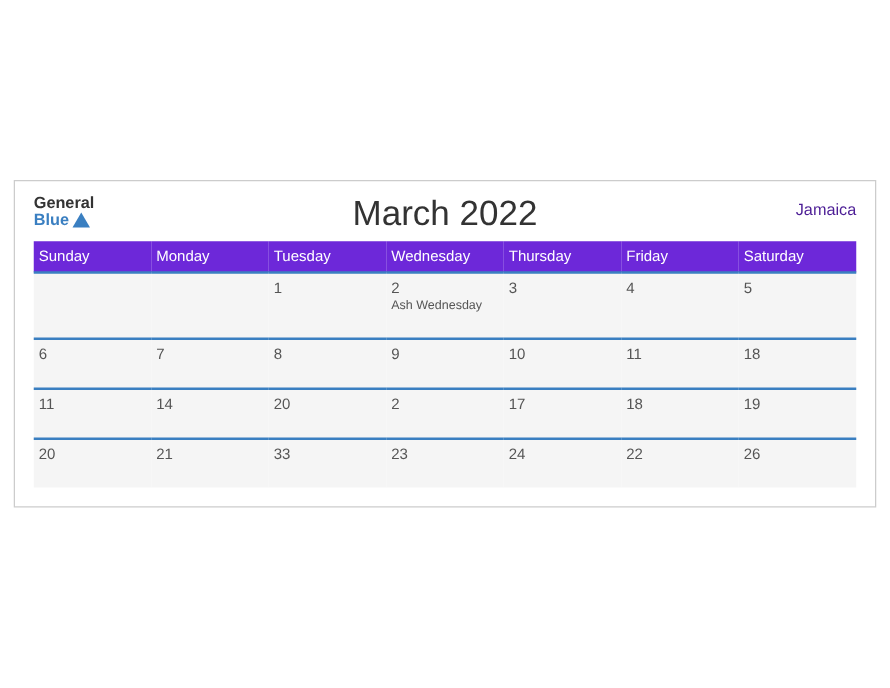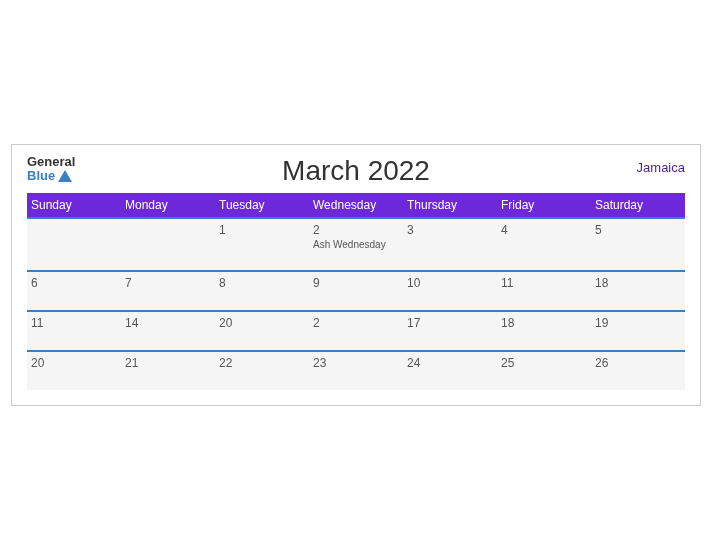--- a/index.html
+++ b/index.html
@@ -208,30 +208,30 @@
           </td>
         </tr>
         <tr>
           <td>
             <span class="day-number">20</span>
           </td>
           <td>
             <span class="day-number">21</span>
           </td>
           <td>
+            <span class="day-number">33</span>
+          </td>
+          <td>
+            <span class="day-number">23</span>
+          </td>
+          <td>
+            <span class="day-number">24</span>
+          </td>
+          <td>
             <span class="day-number">22</span>
-          </td>
-          <td>
-            <span class="day-number">23</span>
-          </td>
-          <td>
-            <span class="day-number">24</span>
-          </td>
-          <td>
-            <span class="day-number">25</span>
           </td>
           <td>
             <span class="day-number">26</span>
           </td>
         </tr>
       </tbody>
   </table>
 </div>
 
 </body></html>

